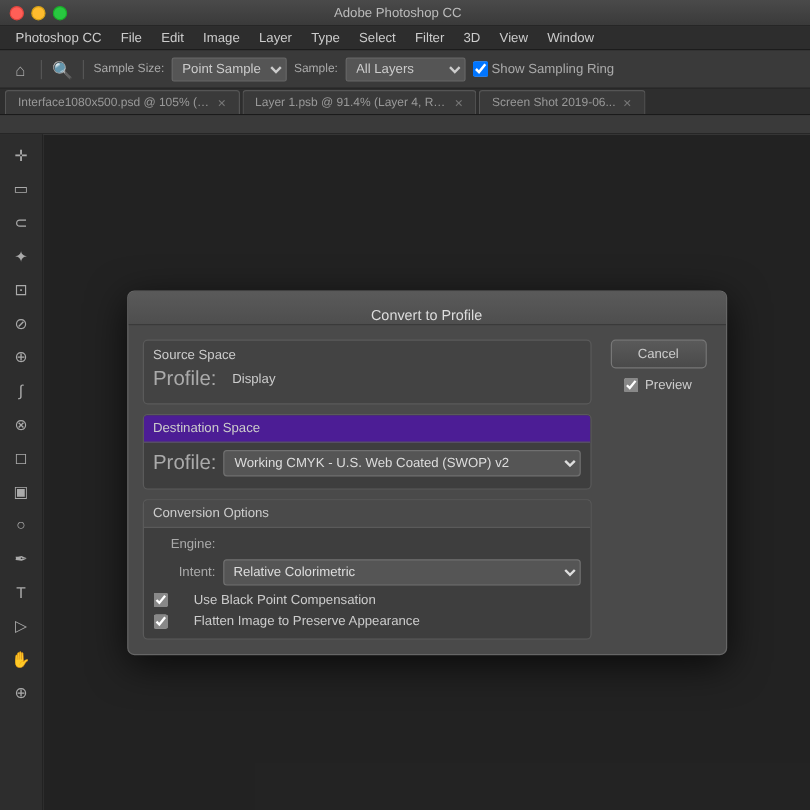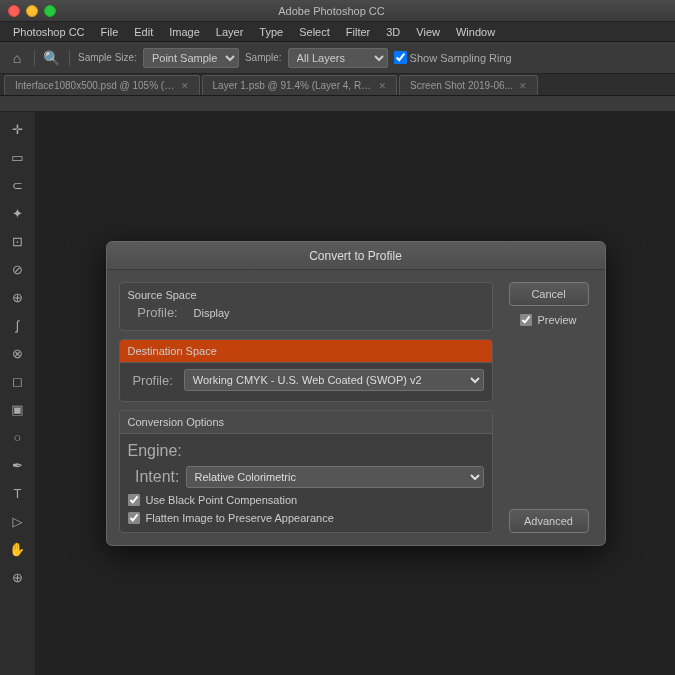--- a/index.html
+++ b/index.html
@@ -225,21 +225,21 @@
       border-radius: 6px;
       box-shadow: 0 8px 32px rgba(0,0,0,0.7);
       padding: 0;
       overflow: hidden;
     }
 
     .dialog-title-bar {
       height: 28px;
       background: linear-gradient(to bottom, #5a5a5a, #4e4e4e);
       display: flex;
-      align-items: center;
+      align-items: flex-end;
       justify-content: center;
       border-bottom: 1px solid #3a3a3a;
     }
 
     .dialog-title {
       font-size: 12px;
       color: #ddd;
       font-weight: 500;
     }
 
@@ -278,42 +278,42 @@
     }
 
     .field-row {
       display: flex;
       align-items: center;
       gap: 6px;
       margin-bottom: 4px;
     }
 
     .field-label {
-      font-size: 13px;
+      font-size: 17px;
       color: #aaa;
       width: 60px;
-      text-align: center;
+      text-align: left;
     }
 
     .field-value {
       font-size: 11px;
       color: #ccc;
     }
 
     
     .dest-section {
       border: 1px solid #5a5a5a;
       border-radius: 4px;
       margin-bottom: 8px;
       background: #3e3e3e;
       overflow: hidden;
     }
 
     .dest-section-header {
-      background: #c2410c;
+      background: #4c1d95;
       padding: 5px 8px;
       font-size: 11px;
       color: #ccc;
       border-bottom: 1px solid #5a5a5a;
     }
 
     .dest-section-body {
       padding: 6px 8px;
     }
 
@@ -352,42 +352,42 @@
       gap: 6px;
     }
 
     .engine-row {
       display: flex;
       align-items: center;
       gap: 6px;
     }
 
     .engine-label {
-      font-size: 16px;
+      font-size: 11px;
       color: #aaa;
       width: 52px;
       text-align: right;
     }
 
     .engine-select {
       height: 22px;
       background: #555;
       border: 1px solid #707070;
       color: #ddd;
       font-size: 11px;
       padding: 0 4px;
       border-radius: 3px;
       flex: 1;
       appearance: auto;
     }
 
     .checkbox-row {
       display: flex;
       align-items: center;
-      gap: 6px;
+      gap: 22px;
       font-size: 11px;
       color: #ccc;
     }
 
     .checkbox-row input[type="checkbox"] {
       accent-color: #888;
       width: 12px;
       height: 12px;
     }
 
@@ -603,21 +603,20 @@
           <div class="dialog-sidebar">
             <button class="dialog-btn btn-cancel">Cancel</button>
 
             <div class="preview-row">
               <input type="checkbox" checked="" style="">
               <span>Preview</span>
             </div>
 
             <div class="spacer"></div>
 
-            <button class="dialog-btn btn-advanced" style="margin-top:auto">Advanced</button>
           </div>
 
         </div>
       </div>
 
     </div>
   </div>
 </div>
 
 </body></html>

